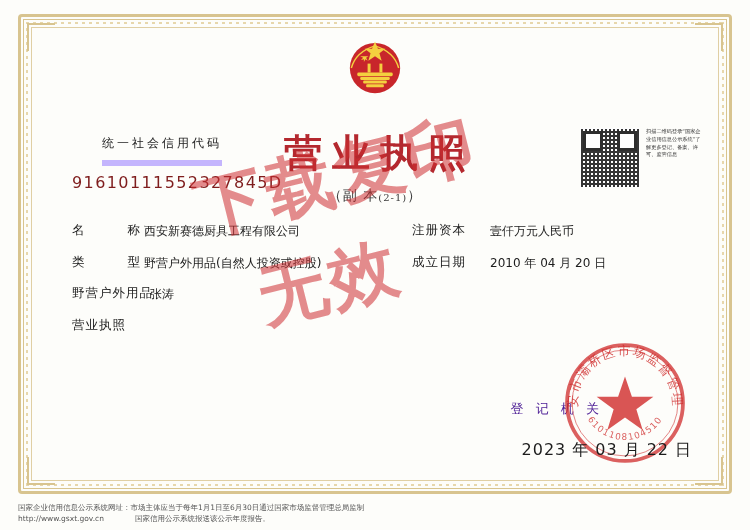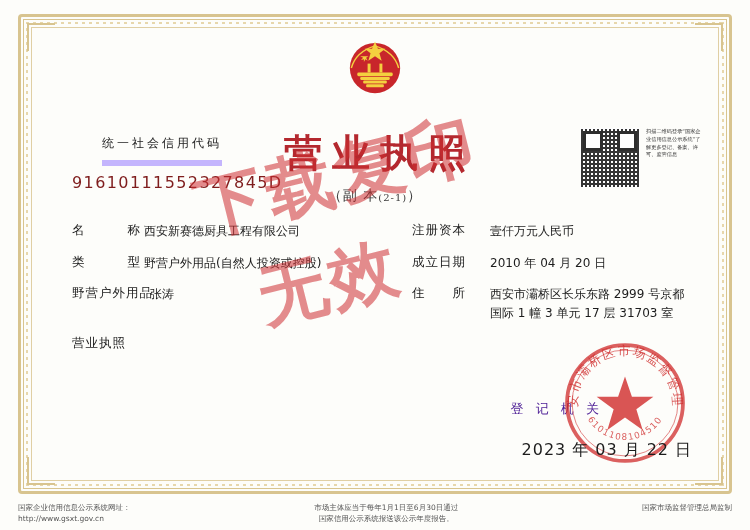--- a/index.html
+++ b/index.html
@@ -252,21 +252,21 @@
     margin-top: 10px;
     margin-left: 40px;
   }
 
   
   .footer {
     position: absolute;
     left: 18px; right: 18px;
     bottom: 6px;
     display: flex;
-    justify-content: space-between;
+    justify-content: flex-start;
     font-size: 7.5px;
     color: #555;
     line-height: 1.5;
   }
   .footer .center { text-align: center; }
   .footer .right { text-align: right; }
 </style>
 </head>
 <body>
 
@@ -332,24 +332,20 @@
       <div class="col-right">
         <div class="lbl tight">成立日期</div>
         <div class="val">2010 年 04 月 20 日</div>
       </div>
     </div>
 
     <div class="row">
       <div class="col-left">
         <div class="lbl tight">野营户外用品</div>
         <div class="val">张涛</div>
-      </div>
-      <div class="col-right">
-        <div class="lbl tight">住　　所</div>
-        <div class="val addr">西安市灞桥区长乐东路 2999 号京都国际 1 幢 3 单元 17 层 31703 室</div>
       </div>
     </div>
 
     <div class="row scope-row">
       <div class="col-left">
         <div class="lbl tight">营业执照</div>
       </div>
     </div>
 
   </div>

